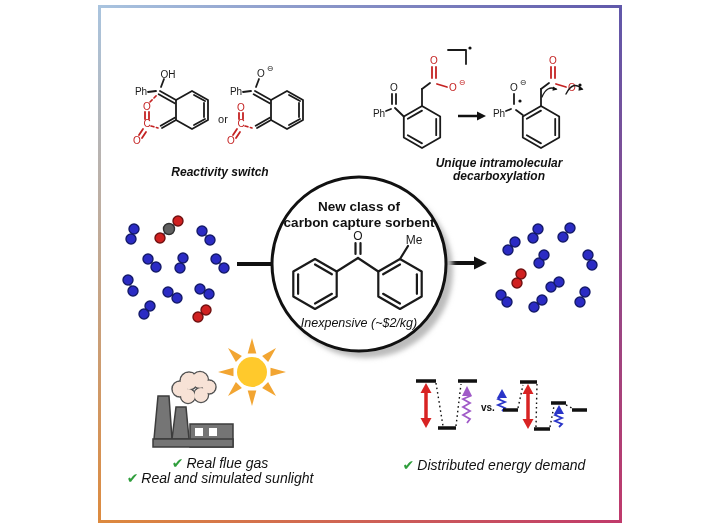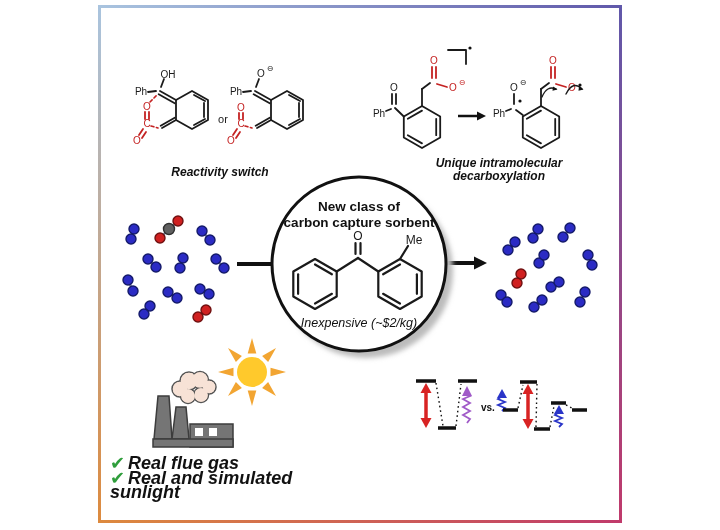--- a/index.html
+++ b/index.html
@@ -32,21 +32,21 @@
   .bar{stroke:#111111;stroke-width:3.5;}
   .dotl{stroke:#111111;stroke-width:1.4;stroke-dasharray:1.6,3;fill:none;}
   .redarrow{stroke:var(--arrow_red);stroke-width:3.5;fill:none;}
   .redhead{fill:var(--arrow_red);}
   .zigp{stroke:var(--zig_purple);stroke-width:1.8;fill:none;}
   .zighp{fill:var(--zig_purple);}
   .zigb{stroke:var(--zig_blue);stroke-width:1.8;fill:none;}
   .zighb{fill:var(--zig_blue);}
   .blackhead{fill:#111111;}
   
-  .checks{position:absolute;text-align:left;font-size:18px;font-weight:bold;font-style:italic;color:#111;line-height:14.5px;}
+  .checks{position:absolute;text-align:center;font-size:14px;font-weight:normal;font-style:italic;color:#111;line-height:14.5px;}
   .tick{color:var(--check_green);font-style:normal;margin-right:3px;}
 </style>
 </head>
 <body>
 
 <div class="frame">
   <div class="fe fe-top"></div>
   <div class="fe fe-right"></div>
   <div class="fe fe-bottom"></div>
   <div class="fe fe-left"></div>
@@ -391,13 +391,14 @@
     <line class="dotl" x1="566" y1="405" x2="574" y2="409"></line>
     <line class="bar" x1="572" y1="410" x2="587" y2="410"></line>
   </g>
 </svg>
 
 <div class="checks" style="left:110px;top:456px;width:220px;">
   <div><span class="tick">✔</span><span>Real flue gas</span></div>
   <div><span class="tick">✔</span><span>Real and simulated sunlight</span></div>
 </div>
 <div class="checks" style="left:384px;top:458px;width:220px;">
+  <div><span class="tick">✔</span><span>Distributed energy demand</span></div>
 </div>
 
 </body></html>

